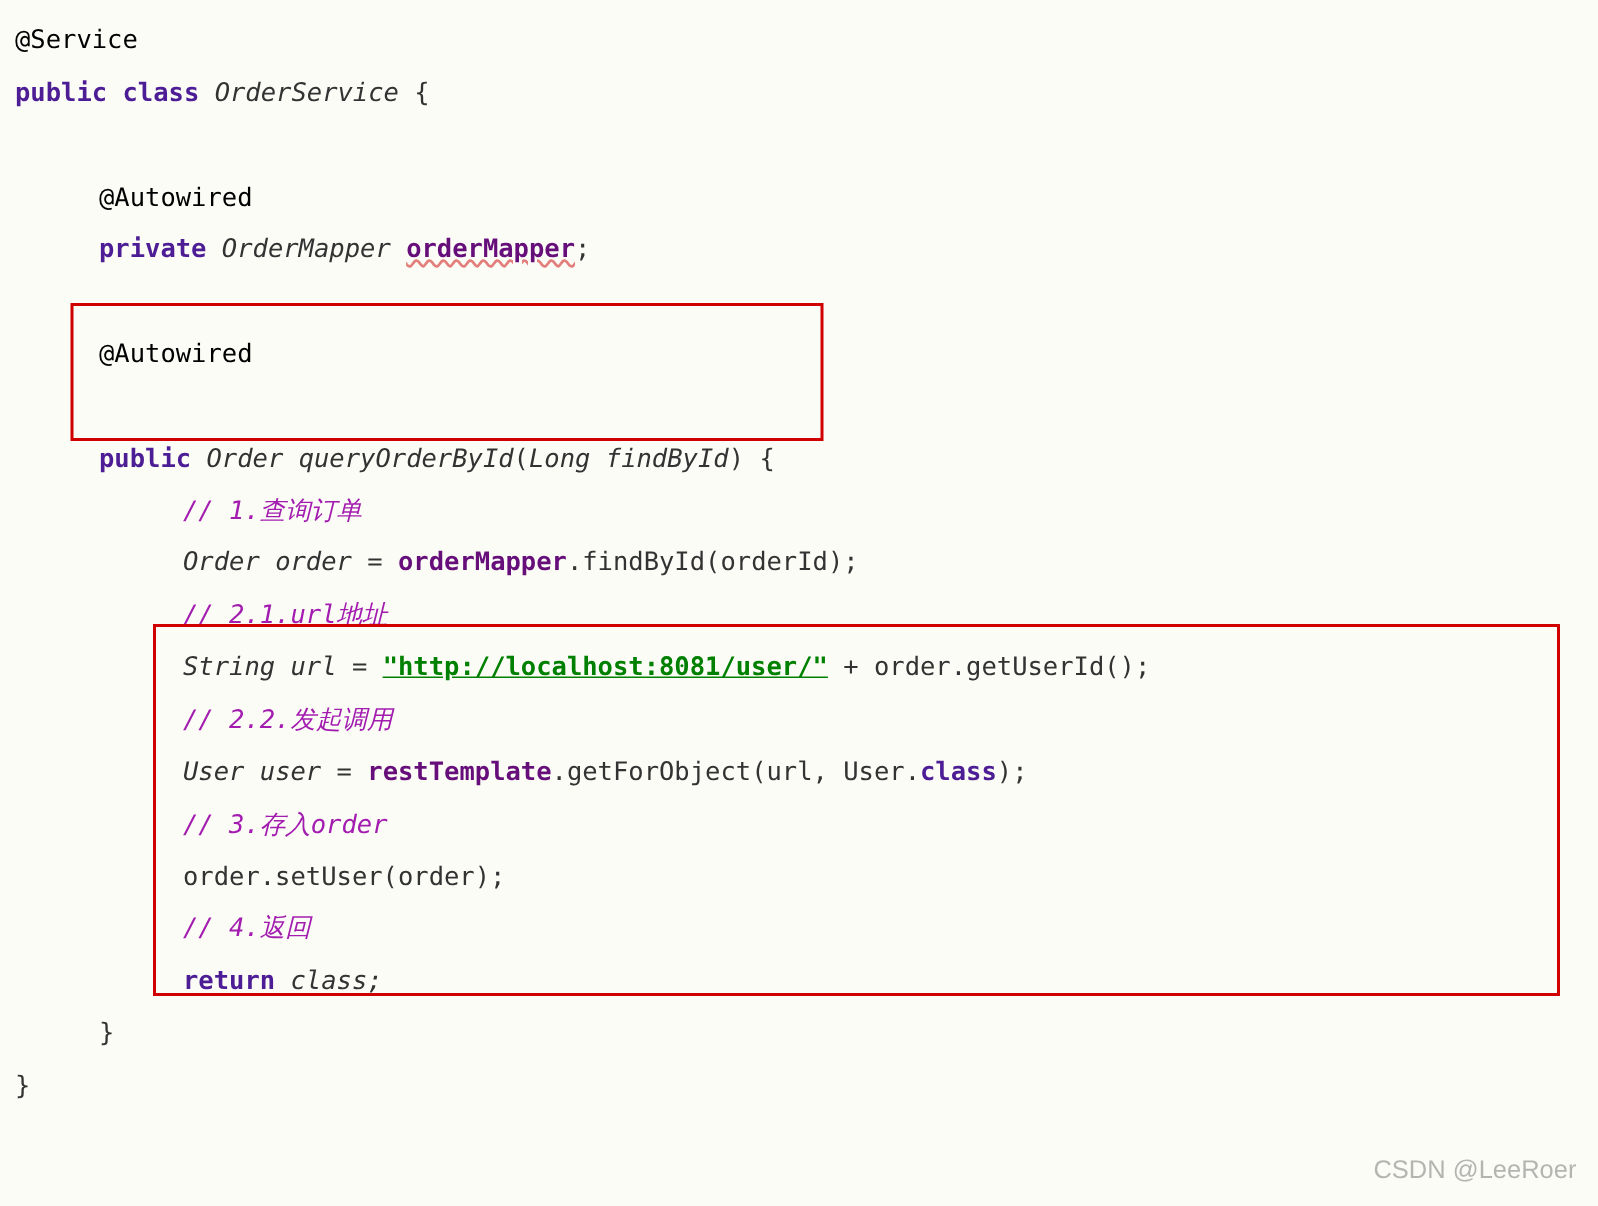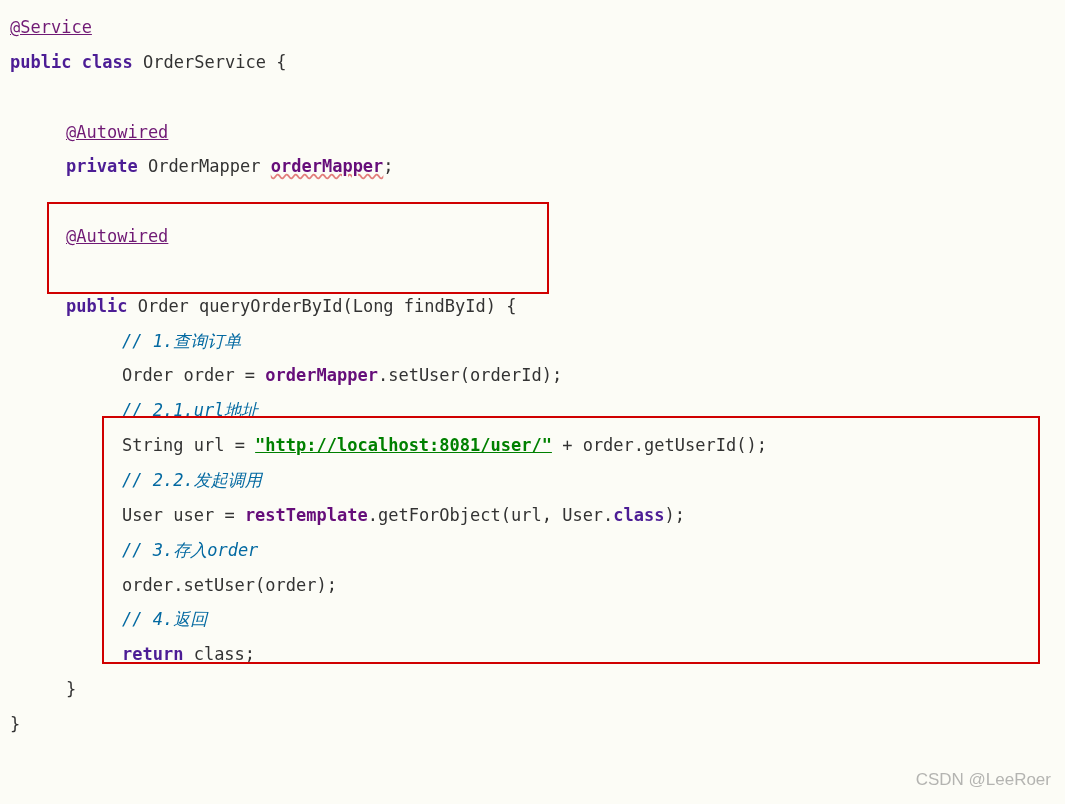--- a/index.html
+++ b/index.html
@@ -12,27 +12,27 @@
     line-height: 2.05;
     color: #393939;
     width: 1065px;
     height: 804px;
     overflow: hidden;
     position: relative;
   }
   .line { white-space: pre; }
   .indent1 { padding-left: 56px; }
   .indent2 { padding-left: 112px; }
-  .annotation { color: #701a75; text-decoration: underline; }
+  .annotation { color: #000000; }
   .keyword { color: #4c1d95; font-weight: bold; }
-  .identifier { color: #333; }
+  .identifier { color: #333; font-style: italic; }
   .field { color: #660e7a; font-weight: bold; }
   .field-underline { text-decoration: underline wavy #c8000080; }
   .method-call { color: #333; }
-  .comment { color: #0369a1; font-style: italic; }
+  .comment { color: #a21caf; font-style: italic; }
   .string { color: #008000; font-weight: bold; }
   .string-underline { text-decoration: underline; }
   .paren, .punct { color: #333; }
 
   .hl-box {
     position: absolute;
     border: 2px solid #d00000;
     pointer-events: none;
   }
   #hl1 { left: 47px; top: 202px; width: 502px; height: 92px; }
@@ -57,21 +57,21 @@
 <div class="line"><span class="annotation">@Service</span></div>
 <div class="line"><span class="keyword">public</span> <span class="keyword">class</span> <span class="identifier">OrderService</span> <span class="punct">{</span></div>
 <div class="line">&nbsp;</div>
 <div class="line indent1"><span class="annotation">@Autowired</span></div>
 <div class="line indent1"><span class="keyword">private</span> <span class="identifier">OrderMapper</span> <span class="field field-underline">orderMapper</span><span class="punct">;</span></div>
 <div class="line">&nbsp;</div>
 <div class="line indent1"><span class="annotation">@Autowired</span></div>
 <div class="line">&nbsp;</div>
 <div class="line indent1"><span class="keyword">public</span> <span class="identifier">Order</span> <span class="identifier">queryOrderById</span><span class="punct">(</span><span class="identifier">Long</span> <span class="identifier">findById</span><span class="punct">)</span> <span class="punct">{</span></div>
 <div class="line indent2"><span class="comment">// 1.查询订单</span></div>
-<div class="line indent2"><span class="identifier">Order</span> <span class="identifier">order</span><span class="punct"> = </span><span class="field">orderMapper</span><span class="method-call">.setUser(orderId);</span></div>
+<div class="line indent2"><span class="identifier">Order</span> <span class="identifier">order</span><span class="punct"> = </span><span class="field">orderMapper</span><span class="method-call">.findById(orderId);</span></div>
 <div class="line indent2"><span class="comment">// 2.1.url地址</span></div>
 <div class="line indent2"><span class="identifier">String</span> <span class="identifier">url</span><span class="punct"> = </span><span class="string string-underline">"http://localhost:8081/user/"</span><span class="punct"> + </span><span class="method-call">order.getUserId();</span></div>
 <div class="line indent2"><span class="comment">// 2.2.发起调用</span></div>
 <div class="line indent2"><span class="identifier">User</span> <span class="identifier">user</span><span class="punct"> = </span><span class="field">restTemplate</span><span class="method-call">.getForObject(url, User.</span><span class="keyword">class</span><span class="punct">);</span></div>
 <div class="line indent2"><span class="comment">// 3.存入order</span></div>
 <div class="line indent2"><span class="method-call">order.setUser(order);</span></div>
 <div class="line indent2"><span class="comment">// 4.返回</span></div>
 <div class="line indent2"><span class="keyword">return</span><span class="identifier"> class;</span></div>
 <div class="line indent1"><span class="punct">}</span></div>
 <div class="line"><span class="punct">}</span></div>

